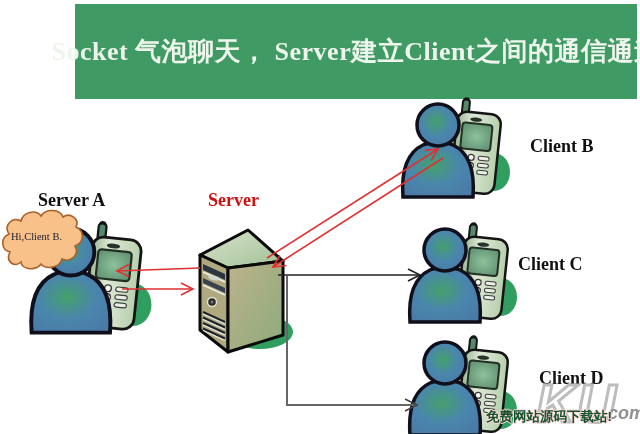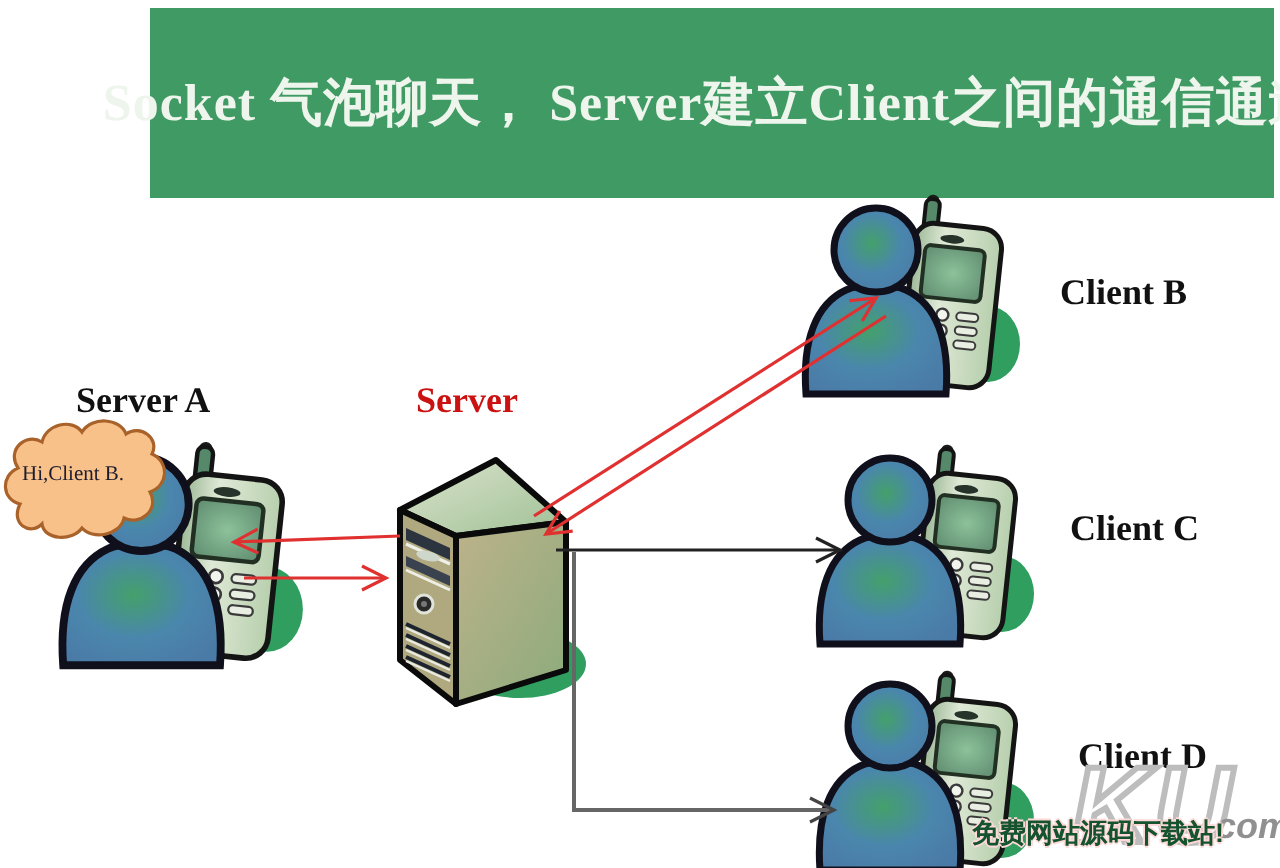--- a/index.html
+++ b/index.html
@@ -142,21 +142,21 @@
                C 46,208 60,209 63,217 C 70,212 80,219 76,227 C 85,231 84,243 75,246
                C 80,255 70,263 62,259 C 60,268 46,270 41,264 C 36,271 22,270 21,262
                C 15,268 5,262 10,252 Z" fill="#f8c189" stroke="#a9632a" stroke-width="1.6"></path>
       <text x="11" y="240" font-size="10.5" fill="#1c1c30" font-family="Liberation Serif, serif">Hi,Client B.</text>
     </g>
   </svg>
 
   <div class="nodelabel" style="left:38px;top:190px;">Server A</div>
   <div class="nodelabel red" style="left:208px;top:190px;">Server</div>
   <div class="nodelabel" style="left:530px;top:136px;">Client B</div>
-  <div class="nodelabel" style="left:535px;top:254px;">Client C</div>
+  <div class="nodelabel" style="left:518px;top:254px;">Client C</div>
   <div class="nodelabel" style="left:539px;top:368px;">Client D</div>
 
   <div class="wm">
     <span class="wm-ku">KU</span>
     <span class="wm-com">.com</span>
     <div class="wm-tag">免费网站源码下载站!</div>
   </div>
 
 </div>
 

